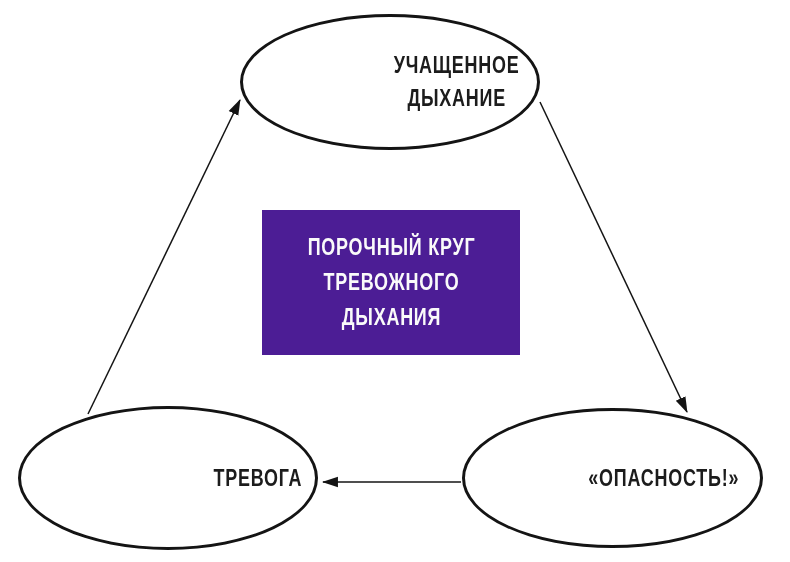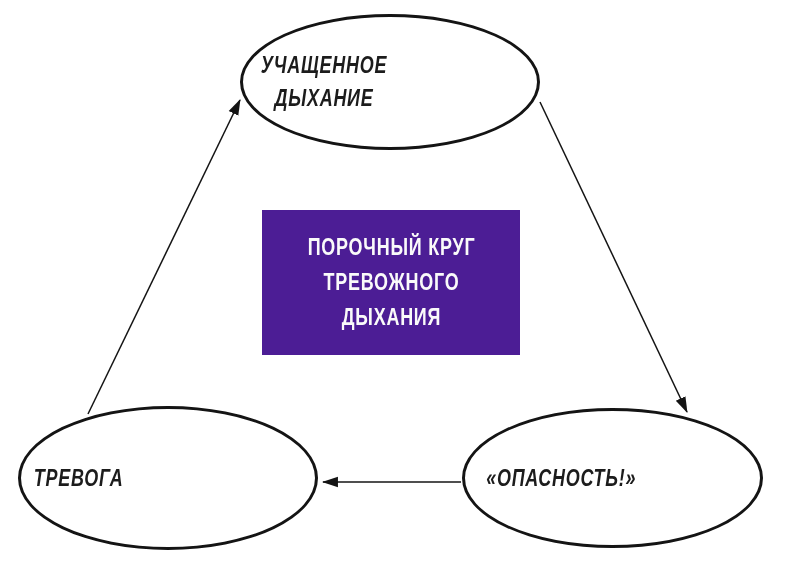--- a/index.html
+++ b/index.html
@@ -23,23 +23,22 @@
     height: 562px;
     pointer-events: none;
   }
   .node {
     position: absolute;
     border: 3px solid #141414;
     border-radius: 50%;
     background: #ffffff;
     display: flex;
     align-items: center;
-    justify-content: flex-start;
+    justify-content: flex-end;
     box-sizing: border-box;
-    font-style: italic;
   }
   .node--top    { left: 240px; top: 14px;  width: 300px; height: 136px; }
   .node--left   { left: 18px;  top: 406px; width: 300px; height: 144px; }
   .node--right  { left: 462px; top: 408px; width: 301px; height: 140px; }
   .node-label {
     color: #1c1c1c;
     font-size: 23px;
     font-weight: bold;
     line-height: 33px;
     letter-spacing: 1px;

